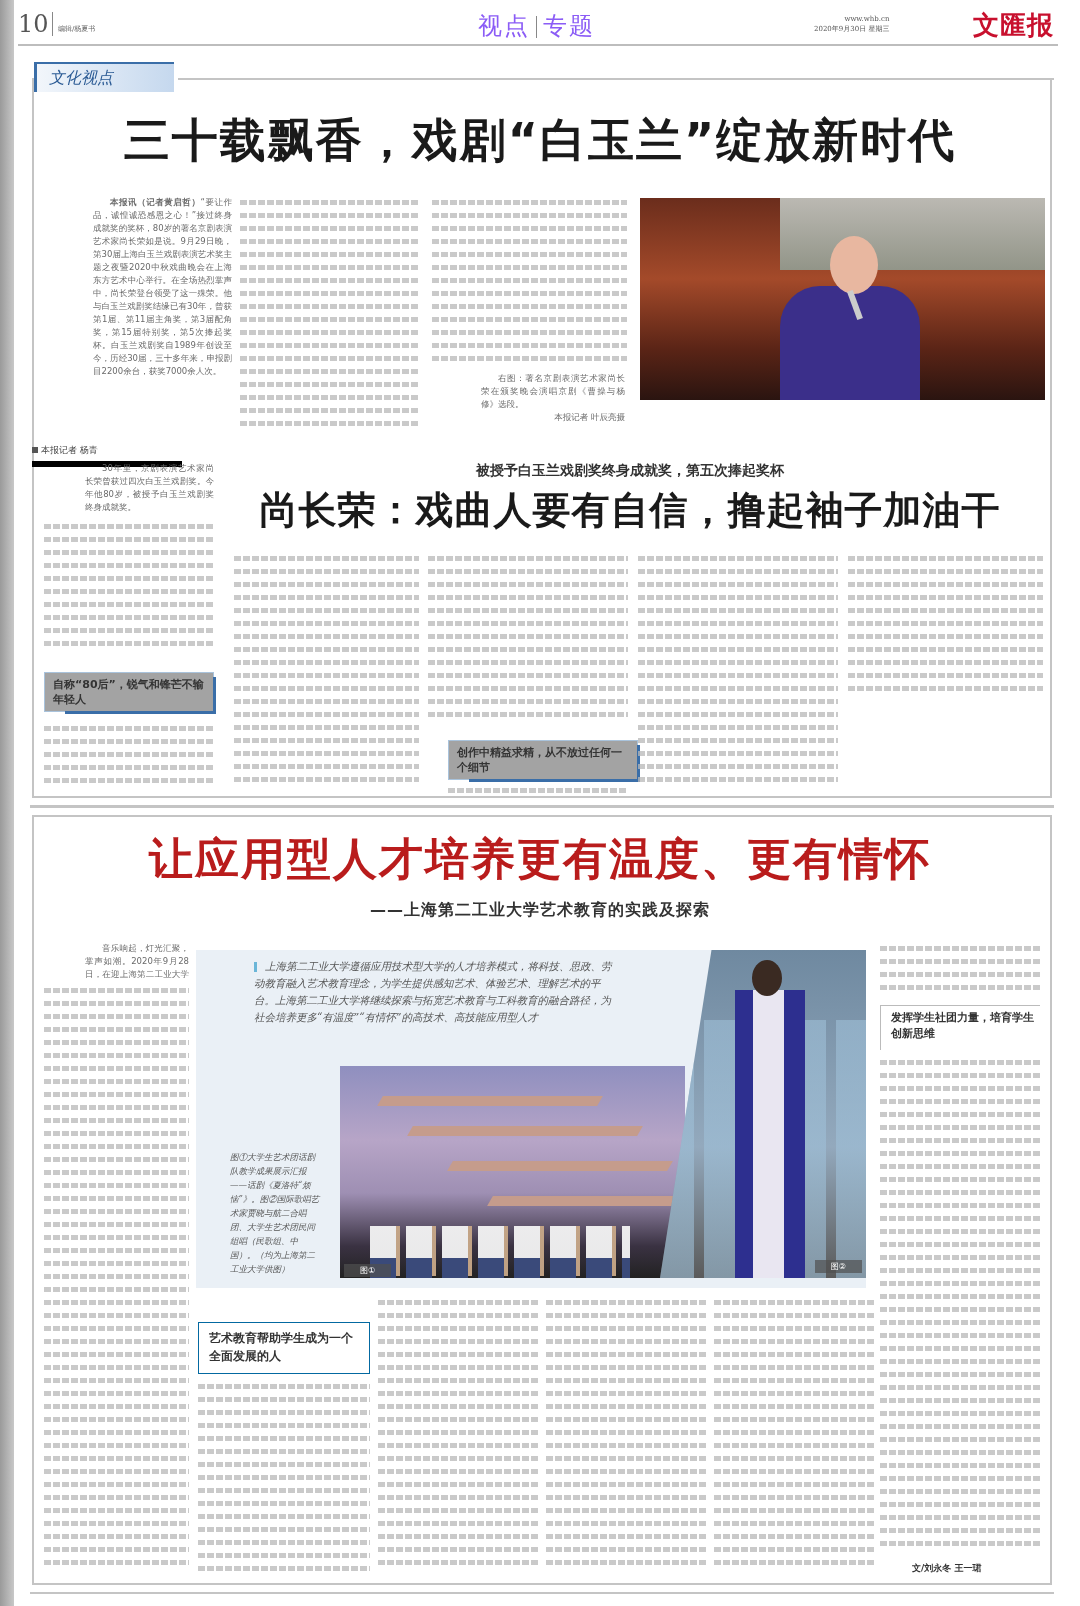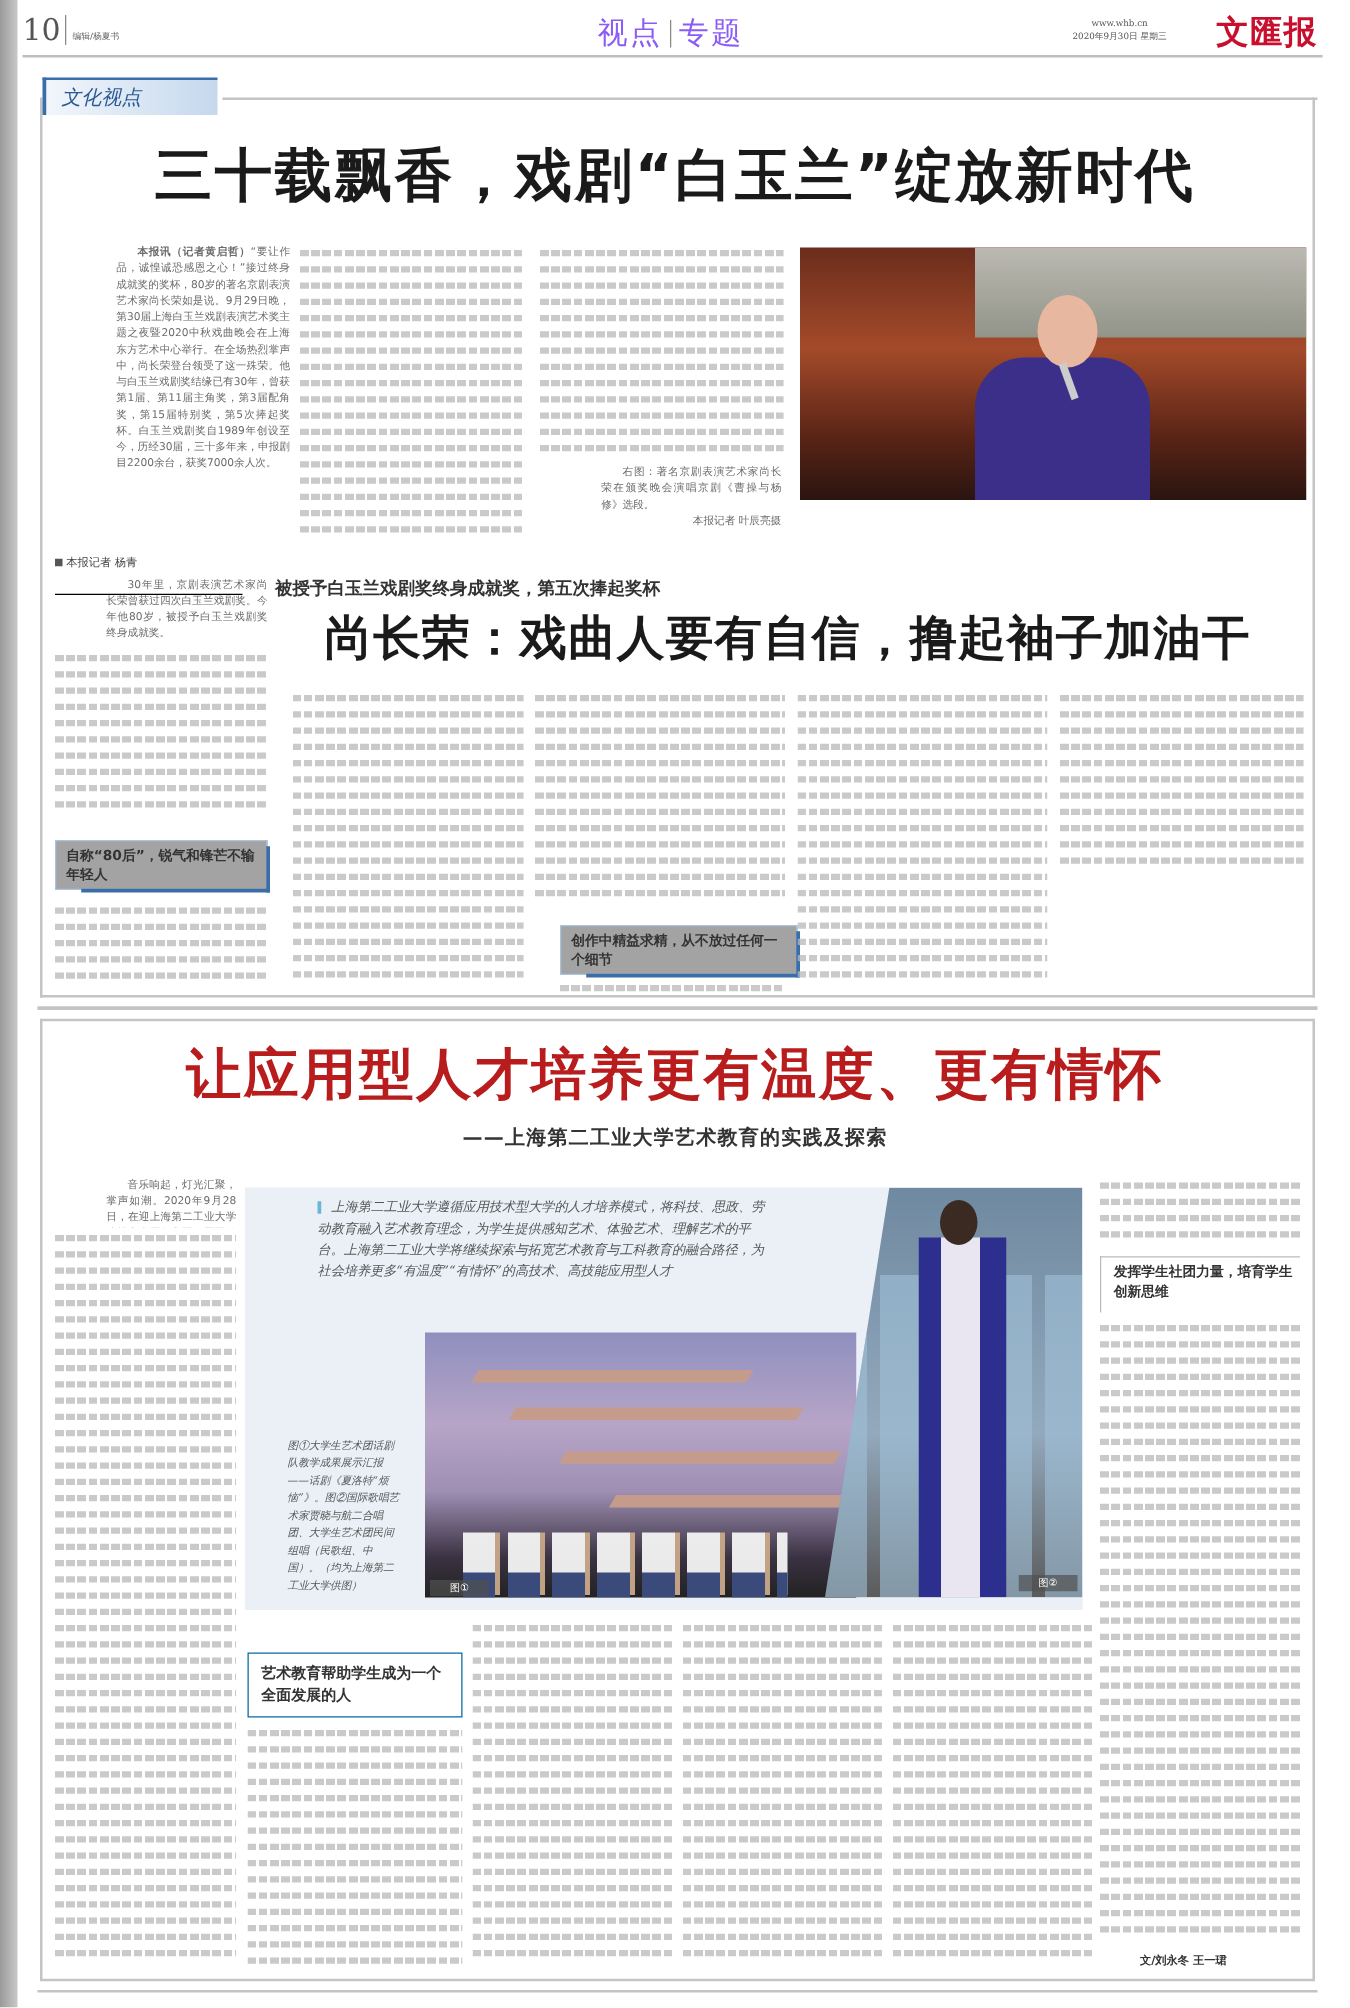--- a/index.html
+++ b/index.html
@@ -14,21 +14,21 @@
     position: absolute; left: 0; top: 0; width: 14px; height: 1606px;
     background: linear-gradient(to right, #9a9a9a, #c8c8c8);
   }
   
   .masthead { position: absolute; left: 18px; top: 0; width: 1040px; height: 46px; border-bottom: 2px solid #bdbdbd; }
   .page-num { position: absolute; left: 0; top: 10px; font-family: "DejaVu Serif", serif; font-size: 24px; color: #555; }
   .page-sep { position: absolute; left: 34px; top: 12px; width: 1px; height: 24px; background: #888; }
   .page-editor { position: absolute; left: 40px; top: 24px; font-size: 7px; color: #666; }
   .section-title { position: absolute; left: 460px; top: 10px; font-size: 24px; color: #8b5cf6; letter-spacing: 2px; }
   .section-title .sep { display: inline-block; width: 1px; height: 22px; background: #888; vertical-align: middle; margin: 0 6px; }
-  .date-block { position: absolute; left: 840px; top: 14px; text-align: center; font-family: "DejaVu Serif", serif; font-size: 7px; color: #555; line-height: 10px; }
+  .date-block { position: absolute; left: 796px; top: 14px; text-align: right; font-family: "DejaVu Serif", serif; font-size: 7px; color: #555; line-height: 10px; }
   .paper-logo { position: absolute; left: 955px; top: 8px; font-size: 26px; font-weight: bold; color: #c8102e; font-family: "DejaVu Serif", serif; letter-spacing: 1px; }
 
   
   .top-box { position: absolute; left: 32px; top: 78px; width: 1020px; height: 720px; border: 2px solid #c4c4c4; border-top: none; }
   .column-tag {
     position: absolute; left: 34px; top: 62px; width: 140px; height: 30px;
     background: linear-gradient(to right, #f2f6fb, #c5d8ee);
     border-left: 3px solid #3a6ea8; border-top: 2px solid #3a6ea8;
     color: #2a5a94; font-family: "DejaVu Serif", serif; font-style: italic; font-size: 16px; padding: 4px 0 0 12px;
   }
@@ -45,24 +45,24 @@
   .photo-1 {
     position: absolute; left: 640px; top: 198px; width: 405px; height: 202px;
     background: linear-gradient(180deg, #6b2d1c 0%, #a44a2a 40%, #5a2416 75%, #2a1410 100%);
     overflow: hidden;
   }
   .photo-1 .screen { position: absolute; left: 140px; top: 0; width: 265px; height: 72px; background: linear-gradient(#cfdcd8, #8fa8a0); opacity: .8; }
   .photo-1 .singer-head { position: absolute; left: 190px; top: 38px; width: 48px; height: 58px; border-radius: 50%; background: #e8b7a0; }
   .photo-1 .singer-body { position: absolute; left: 140px; top: 88px; width: 140px; height: 120px; border-radius: 40px 40px 0 0; background: #3b2f8a; }
   .photo-1 .mic { position: absolute; left: 212px; top: 92px; width: 6px; height: 30px; background: #ccc; transform: rotate(-20deg); }
 
-  .byline-2 { position: absolute; left: 44px; top: 444px; width: 150px; font-size: 9px; color: #444; border-bottom: 1px solid #000000; padding-bottom: 18px; }
+  .byline-2 { position: absolute; left: 32px; top: 444px; width: 150px; font-size: 9px; color: #444; border-bottom: 6px solid #000000; padding-bottom: 4px; }
   .byline-2 .sq { display: inline-block; width: 6px; height: 6px; background: #555; margin-right: 3px; }
 
-  .subhead-2 { position: absolute; left: 220px; top: 462px; width: 820px; font-size: 14px; color: #333; font-weight: bold; }
+  .subhead-2 { position: absolute; left: 220px; top: 462px; width: 820px; text-align: center; font-size: 14px; color: #333; font-weight: bold; }
   .headline-2 { position: absolute; left: 220px; top: 485px; width: 820px; text-align: center; font-family: "DejaVu Serif", "Liberation Serif", serif; font-size: 38px; font-weight: bold; color: #1a1a1a; letter-spacing: 1px; }
 
   .pull-box {
     position: absolute; background: #a3a3a3; border: 1px solid #a9c3dc;
     font-size: 11px; font-weight: bold; color: #333; line-height: 15px; padding: 4px 8px;
   }
   .pull-box::after { content: ""; position: absolute; right: -3px; top: 4px; width: 3px; height: calc(100% - 1px); background: #3a6ea8; }
   .pull-box::before { content: ""; position: absolute; left: 20px; bottom: -3px; width: calc(100% - 17px); height: 3px; background: #3a6ea8; }
 
   .between-rule { position: absolute; left: 30px; top: 805px; width: 1024px; height: 3px; background: #c4c4c4; }

